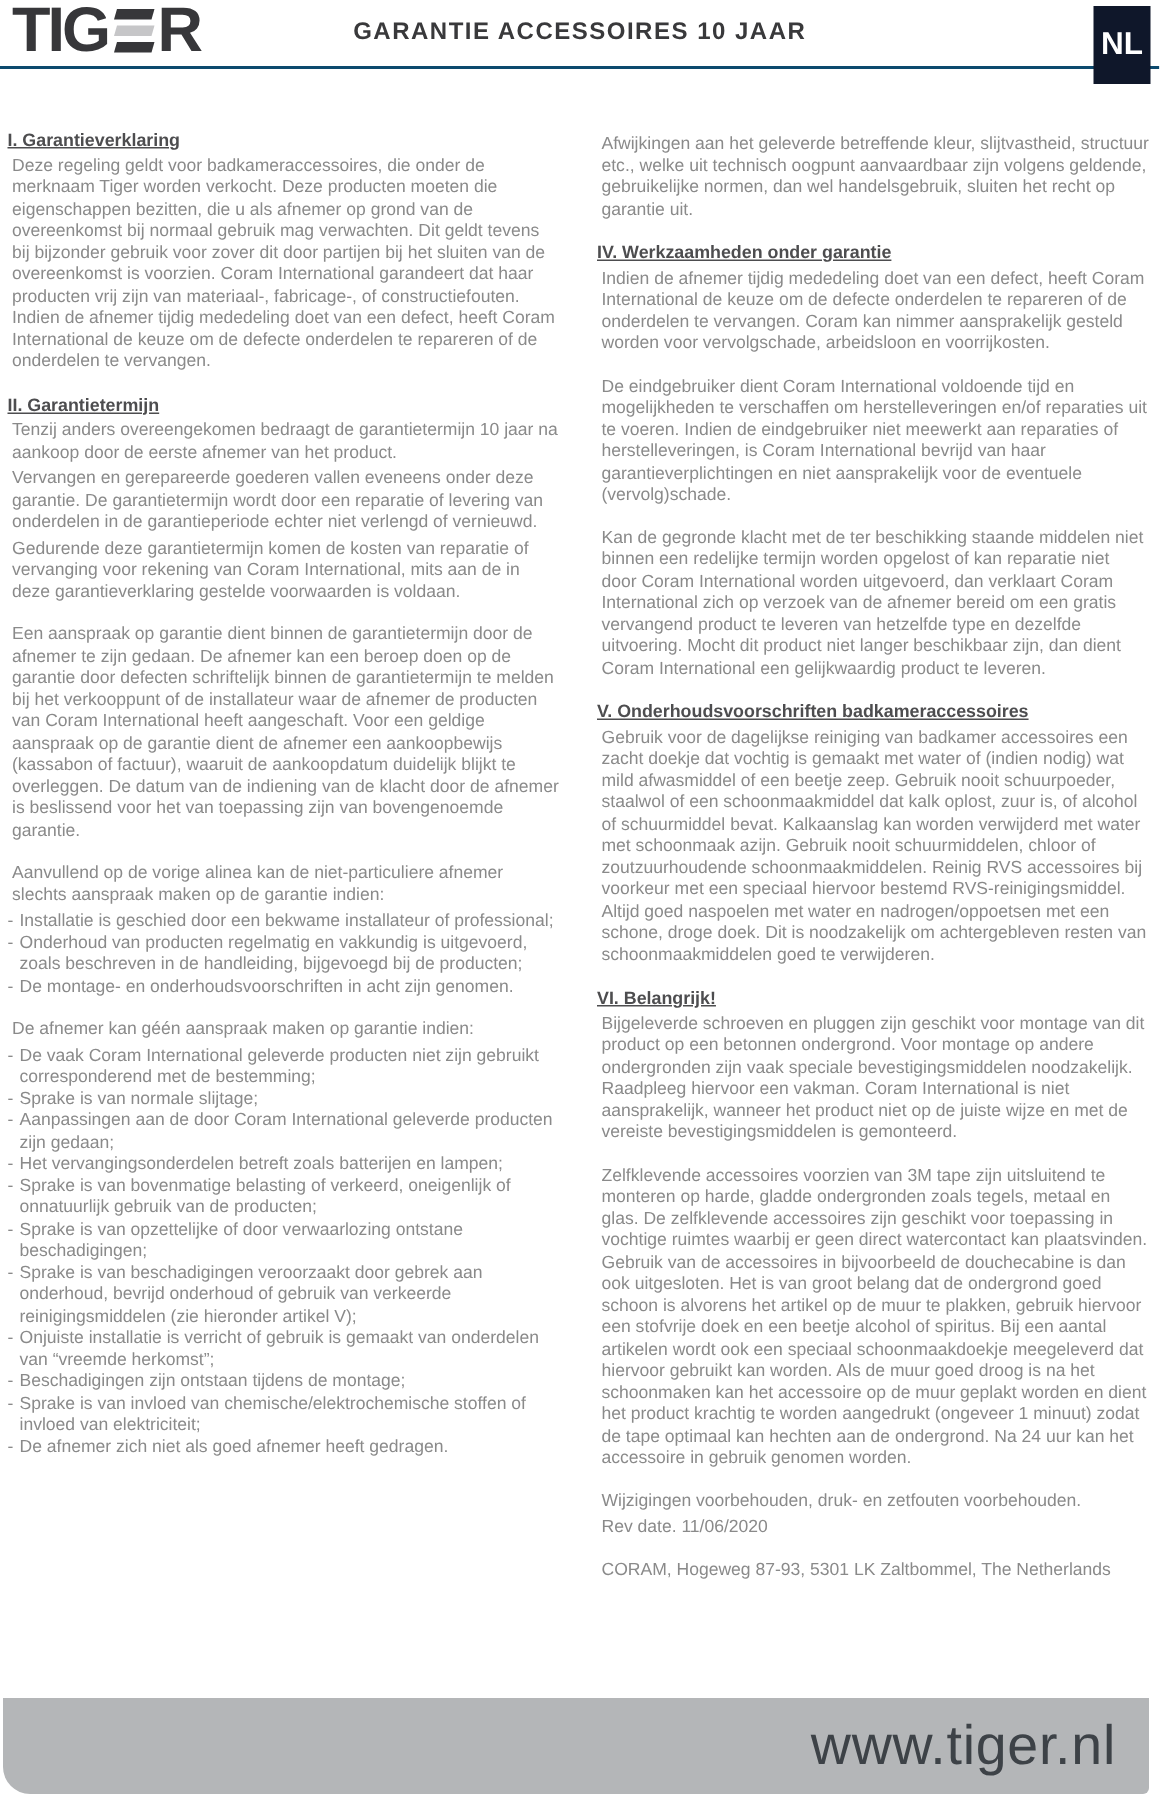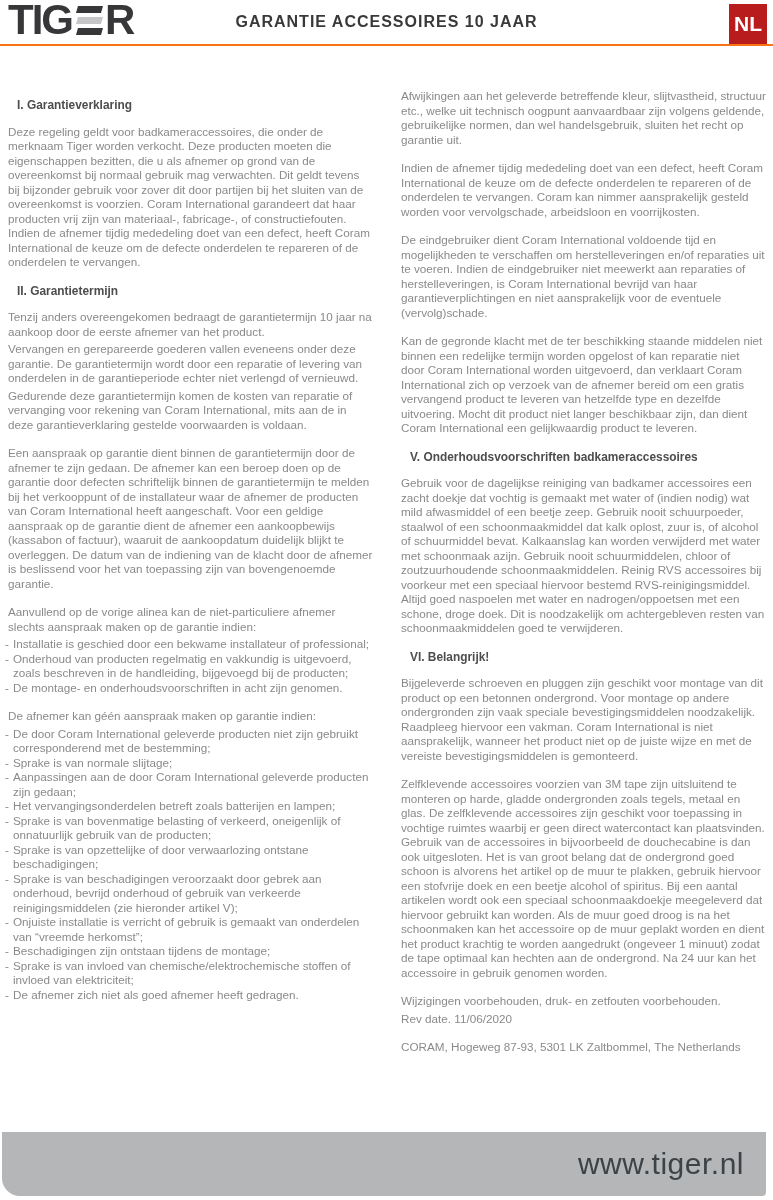--- a/index.html
+++ b/index.html
@@ -1,46 +1,46 @@
 <!DOCTYPE html>
 <html><head>
 <meta charset="utf-8">
 <style>
   html,body{margin:0;padding:0;background:#ffffff;}
   .page{position:relative;width:773px;height:1200px;background:#ffffff;overflow:hidden;
         font-family:"Liberation Sans",sans-serif;}
 
   
-  header{position:relative;height:44px;border-bottom:2px solid #f97316;}
+  header{position:relative;height:44px;border-bottom:2px solid #0c4a6e;}
   .logo{position:absolute;left:8px;top:5px;display:flex;align-items:flex-start;}
   .logo-txt{font-weight:bold;font-size:42px;line-height:30px;color:#37373a;letter-spacing:-2px;}
   .logo-e{display:flex;flex-direction:column;justify-content:space-between;height:29px;margin:1px 3px 0 5px;}
   .logo-e .bar{width:25px;height:7px;background:#37373a;transform:skewX(-16deg);}
   .logo-e .bar.mid{background:#c6c6c8;}
   .doc-title{position:absolute;left:0;right:0;top:13px;margin:0;text-align:center;
              font-size:16px;font-weight:bold;letter-spacing:1px;color:#39393b;}
-  .nl-badge{position:absolute;right:6px;top:4px;width:38px;height:40px;background:#b91c1c;
+  .nl-badge{position:absolute;right:6px;top:4px;width:38px;height:52px;background:#0f172a;
             color:#ffffff;font-weight:bold;font-size:21px;display:flex;align-items:center;
             justify-content:center;text-align:center;}
 
   
   main{display:flex;gap:22px;padding:40px 4px 0 5px;}
   .col{flex:1;min-width:0;font-size:11.7px;line-height:14.5px;color:#8a8a8a;}
   .block{margin-bottom:14px;}
-  .block h3{margin:12px;font-size:11.9px;line-height:14.5px;font-weight:bold;color:#4d4d4f;}
+  .block h3{margin:0;font-size:11.9px;line-height:14.5px;font-weight:bold;color:#4d4d4f;text-decoration:underline;}
   .block p{margin:3px;}
   .block ul{margin:0;padding:0;list-style:none;}
   .block li{position:relative;padding-left:8px;}
   .block li::before{content:"-";position:absolute;left:0;top:0;}
 
   
   footer{position:absolute;left:2px;right:7px;bottom:4px;height:64px;background:#b4b6b8;
          border-radius:0 0 4px 18px;display:flex;align-items:center;justify-content:flex-end;
          padding-right:22px;box-sizing:border-box;}
-  .site{font-size:30px;color:#3d4247;letter-spacing:0.5px;text-decoration:none;}
+  .site{font-size:37px;color:#3d4247;letter-spacing:0.5px;text-decoration:none;}
 </style>
 </head>
 <body>
 
 <div class="page">
 
   <header>
     <div class="logo">
       <span class="logo-txt">TIG</span>
       <span class="logo-e">
@@ -73,39 +73,40 @@
           <p>Aanvullend op de vorige alinea kan de niet-particuliere afnemer slechts aanspraak maken op de garantie indien:</p>
           <ul>
             <li>Installatie is geschied door een bekwame installateur of professional;</li>
             <li>Onderhoud van producten regelmatig en vakkundig is uitgevoerd, zoals beschreven in de handleiding, bijgevoegd bij de producten;</li>
             <li>De montage- en onderhoudsvoorschriften in acht zijn genomen.</li>
           </ul>
         </div>
         <div class="block">
           <p>De afnemer kan géén aanspraak maken op garantie indien:</p>
           <ul>
-            <li>De door Coram International geleverde producten niet zijn gebruikt corresponderend met de bestemming;</li>
+            <li>De vaak Coram International geleverde producten niet zijn gebruikt corresponderend met de bestemming;</li>
             <li>Sprake is van normale slijtage;</li>
             <li>Aanpassingen aan de door Coram International geleverde producten zijn gedaan;</li>
             <li>Het vervangingsonderdelen betreft zoals batterijen en lampen;</li>
             <li>Sprake is van bovenmatige belasting of verkeerd, oneigenlijk of onnatuurlijk gebruik van de producten;</li>
             <li>Sprake is van opzettelijke of door verwaarlozing ontstane beschadigingen;</li>
             <li>Sprake is van beschadigingen veroorzaakt door gebrek aan onderhoud, bevrijd onderhoud of gebruik van verkeerde reinigingsmiddelen (zie hieronder artikel V);</li>
             <li>Onjuiste installatie is verricht of gebruik is gemaakt van onderdelen van “vreemde herkomst”;</li>
             <li>Beschadigingen zijn ontstaan tijdens de montage;</li>
             <li>Sprake is van invloed van chemische/elektrochemische stoffen of invloed van elektriciteit;</li>
             <li>De afnemer zich niet als goed afnemer heeft gedragen.</li>
           </ul>
         </div>
       </section>
     <section class="col" id="col-right">
         <div class="block">
           <p>Afwijkingen aan het geleverde betreffende kleur, slijtvastheid, structuur etc., welke uit technisch oogpunt aanvaardbaar zijn volgens geldende, gebruikelijke normen, dan wel handelsgebruik, sluiten het recht op garantie uit.</p>
         </div>
         <div class="block">
+          <h3>IV. Werkzaamheden onder garantie</h3>
           <p>Indien de afnemer tijdig mededeling doet van een defect, heeft Coram International de keuze om de defecte onderdelen te repareren of de onderdelen te vervangen. Coram kan nimmer aansprakelijk gesteld worden voor vervolgschade, arbeidsloon en voorrijkosten.</p>
         </div>
         <div class="block">
           <p>De eindgebruiker dient Coram International voldoende tijd en mogelijkheden te verschaffen om herstelleveringen en/of reparaties uit te voeren. Indien de eindgebruiker niet meewerkt aan reparaties of herstelleveringen, is Coram International bevrijd van haar garantieverplichtingen en niet aansprakelijk voor de eventuele (vervolg)schade.</p>
         </div>
         <div class="block">
           <p>Kan de gegronde klacht met de ter beschikking staande middelen niet binnen een redelijke termijn worden opgelost of kan reparatie niet door Coram International worden uitgevoerd, dan verklaart Coram International zich op verzoek van de afnemer bereid om een gratis vervangend product te leveren van hetzelfde type en dezelfde uitvoering. Mocht dit product niet langer beschikbaar zijn, dan dient Coram International een gelijkwaardig product te leveren.</p>
         </div>
         <div class="block">
           <h3>V. Onderhoudsvoorschriften badkameraccessoires</h3>

